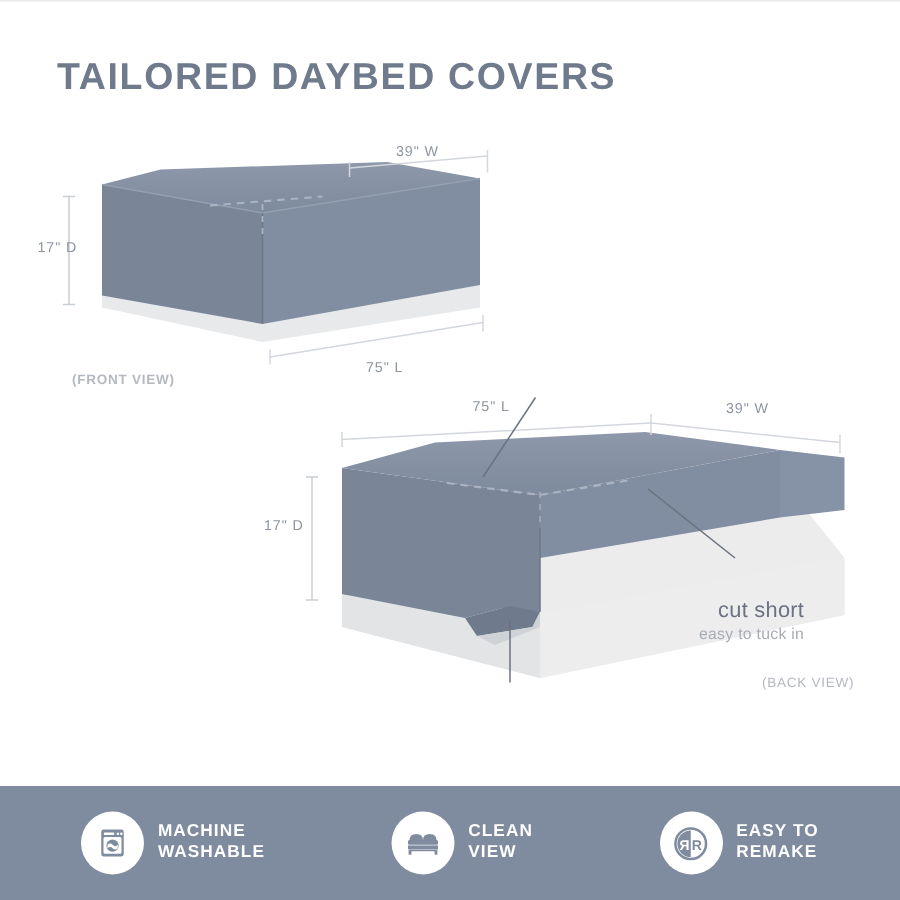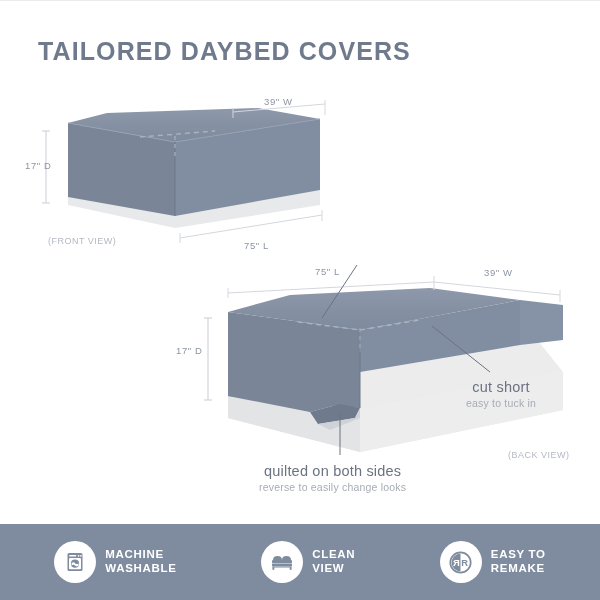--- a/index.html
+++ b/index.html
@@ -216,37 +216,33 @@
 
       <line x1="357" y1="265" x2="322" y2="318" stroke="#6b7280" stroke-width="1"></line>
       <line x1="490" y1="372" x2="432" y2="326" stroke="#6b7280" stroke-width="1"></line>
       <line x1="340" y1="455" x2="340" y2="414" stroke="#6b7280" stroke-width="1"></line>
     </g>
   </svg>
 
   <div class="dim-label" style="left:25px; top:160px;">17" D</div>
   <div class="dim-label" style="left:264px; top:96px;">39" W</div>
   <div class="dim-label" style="left:244px; top:240px;">75" L</div>
-  <div class="view-label" style="left:48px; top:236px;">(FRONT VIEW)</div>
+  <div class="view-label" style="left:48px; top:248px;font-weight:bold;">(FRONT VIEW)</div>
 
   <div class="dim-label" style="left:176px; top:345px;">17" D</div>
   <div class="dim-label" style="left:315px; top:266px;">75" L</div>
   <div class="dim-label" style="left:484px; top:267px;">39" W</div>
   <div class="view-label" style="left:508px; top:450px;">(BACK VIEW)</div>
 
 
-  <div class="callout" style="left:466px; top:380px;">
+  <div class="callout" style="left:466px; top:400px;text-align:right;">
     <div class="c-main">cut short</div>
     <div class="c-sub">easy to tuck in</div>
   </div>
 
-  <div class="callout" style="left:259px; top:464px;">
-    <div class="c-main">quilted on both sides</div>
-    <div class="c-sub">reverse to easily change looks</div>
-  </div>
 
   <div id="footer">
 
     <div class="feature">
       <div class="feature-badge">
         <svg width="24" height="24" viewBox="0 0 24 24">
           <rect x="4.5" y="3" width="15" height="18" rx="1.6" fill="#7f8b9e"></rect>
           <rect x="6.2" y="5" width="7" height="1.6" rx="0.6" fill="#ffffff"></rect>
           <circle cx="15.6" cy="5.8" r="0.85" fill="#ffffff"></circle>
           <circle cx="17.9" cy="5.8" r="0.85" fill="#ffffff"></circle>

